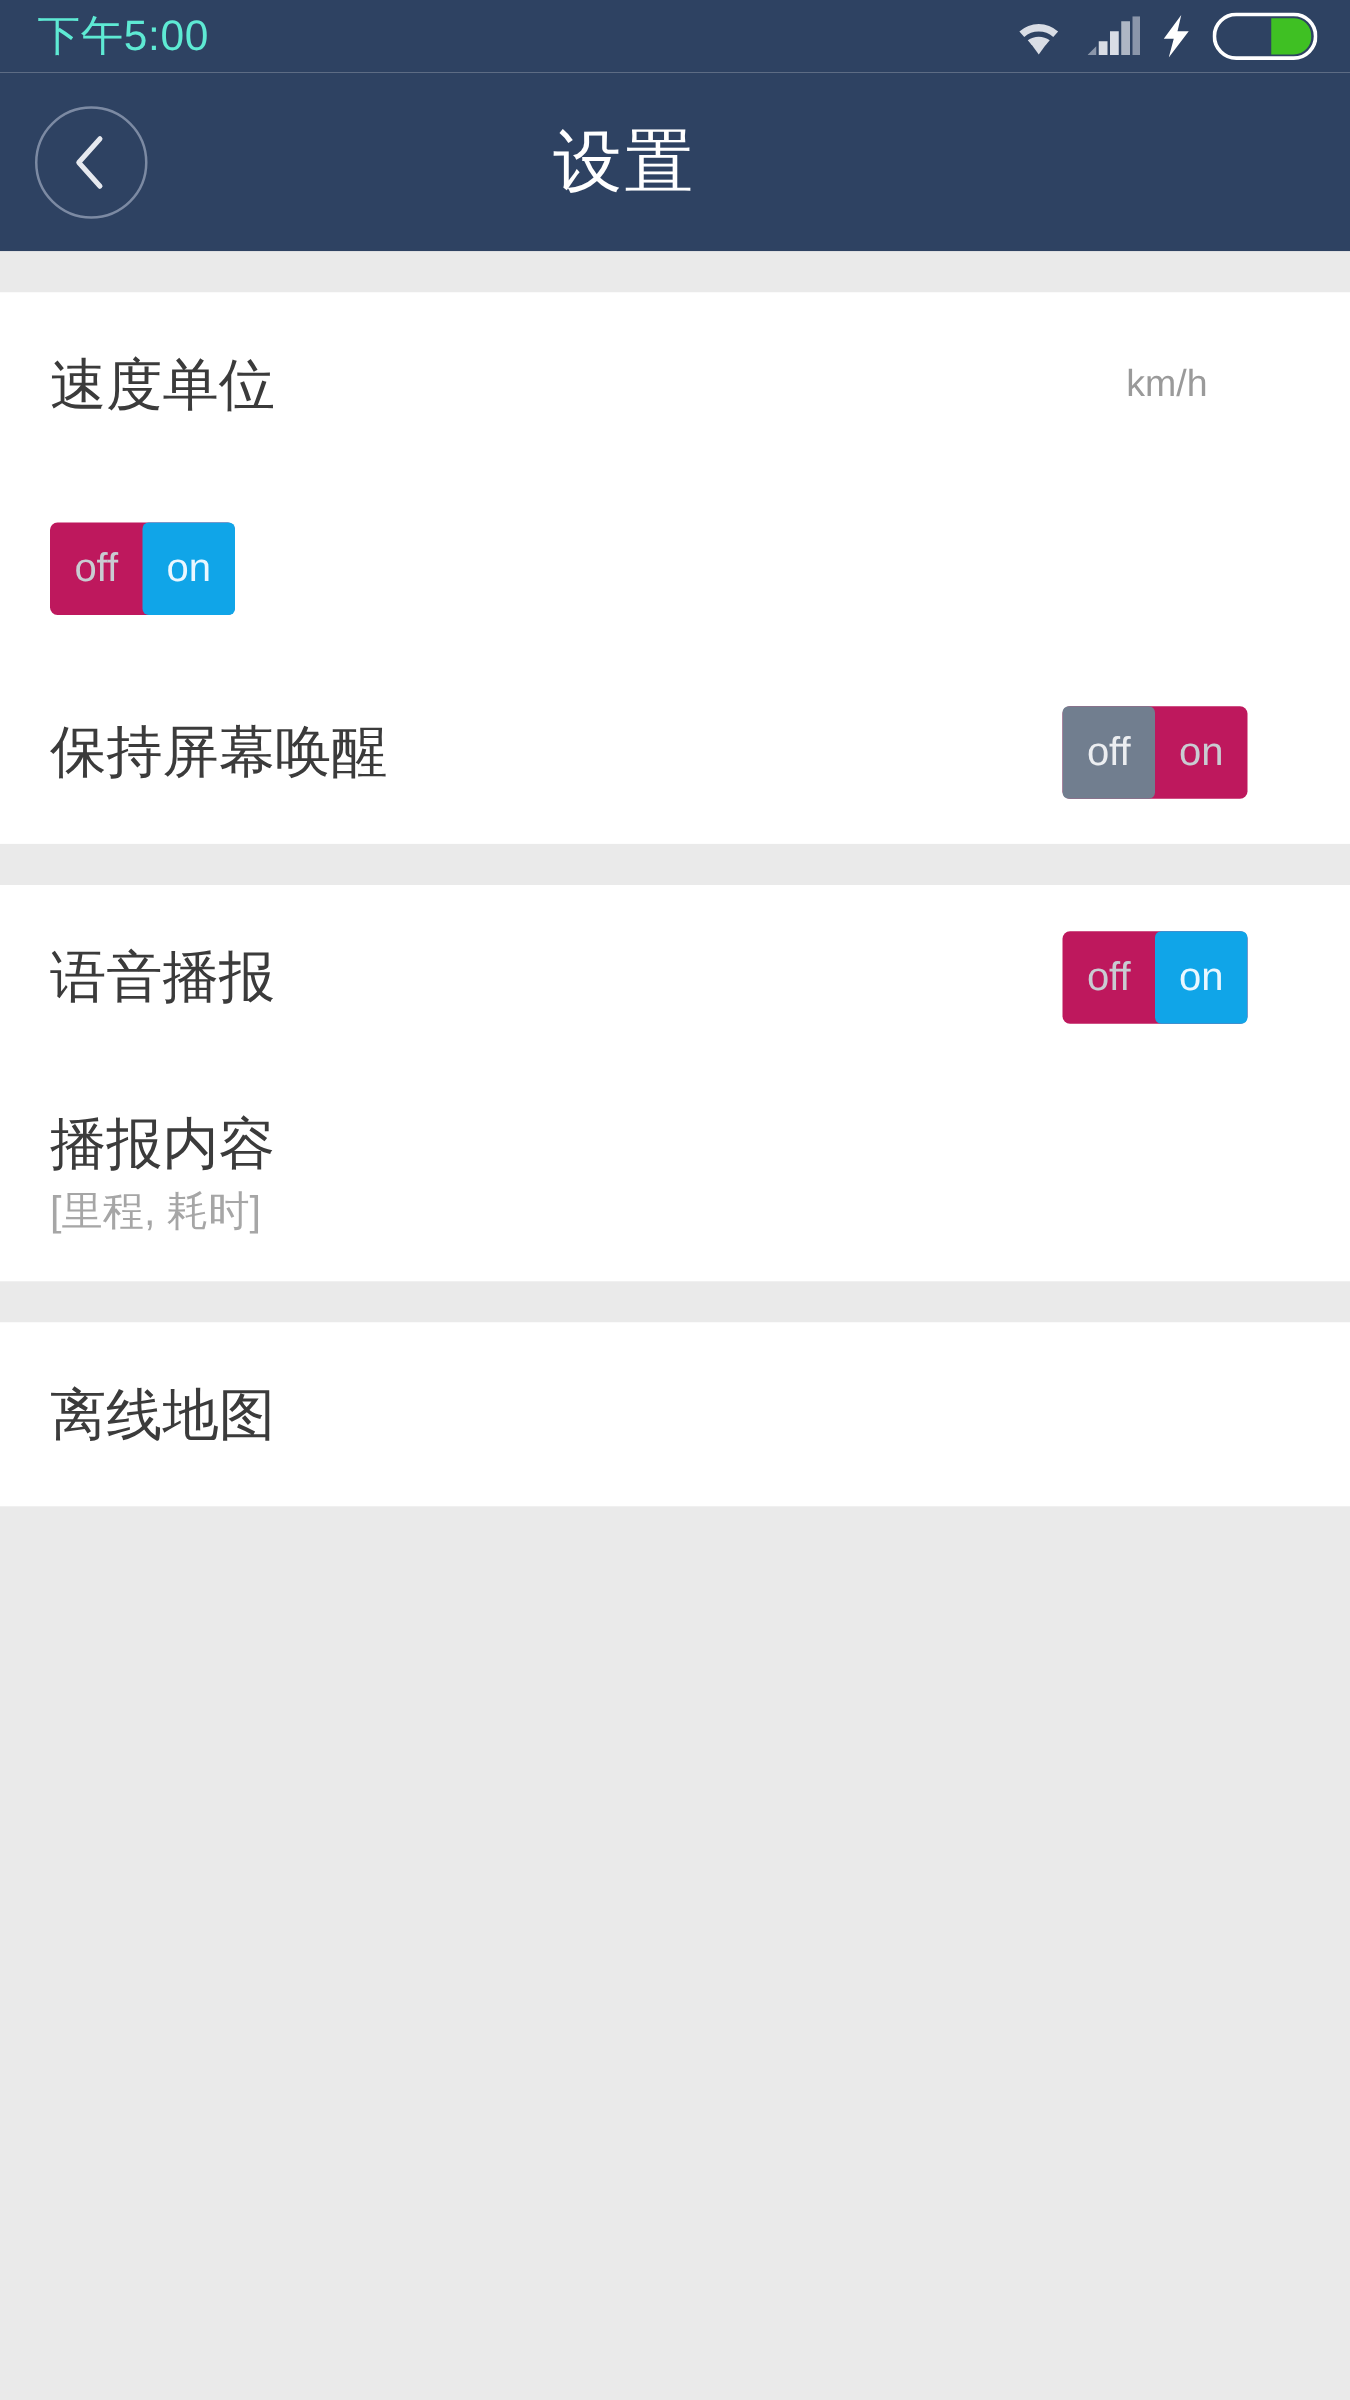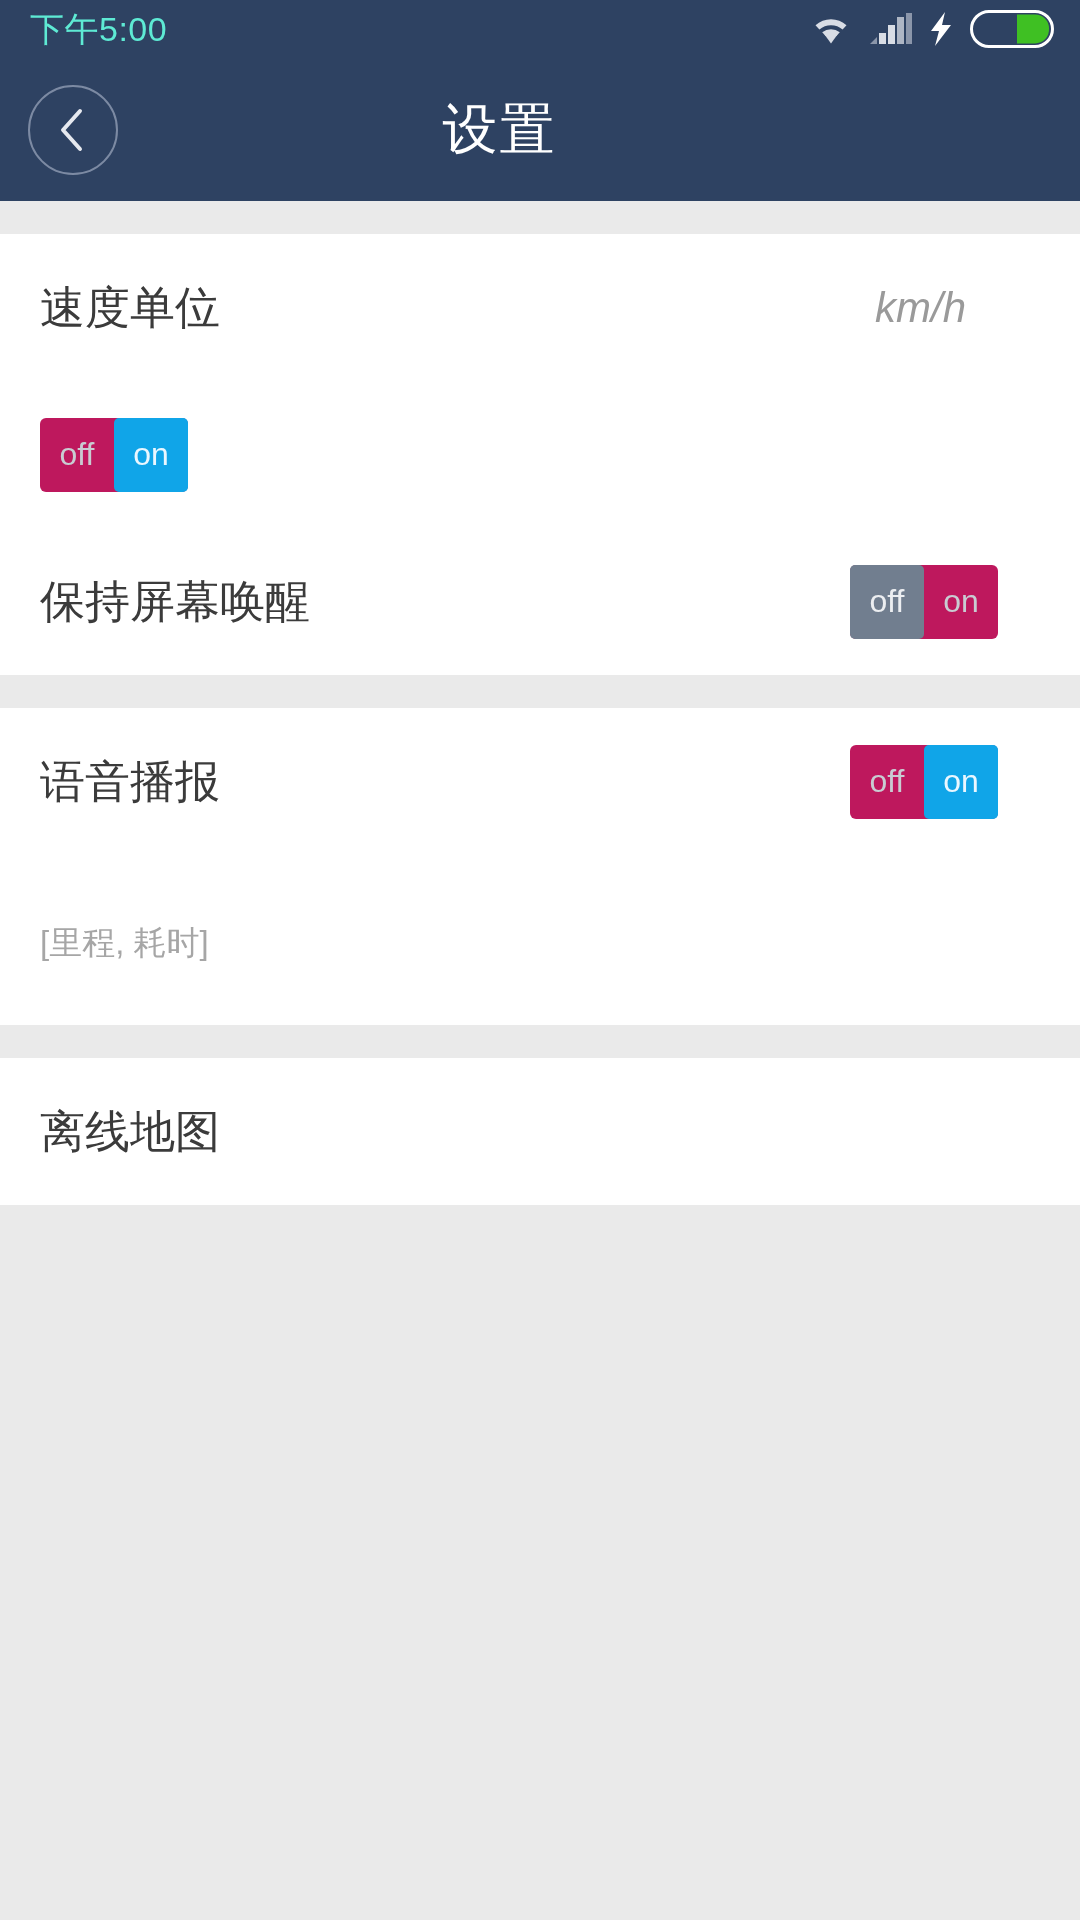--- a/index.html
+++ b/index.html
@@ -57,23 +57,22 @@
   .row.tall { min-height:170px; }
   .row-left { flex:1 1 auto; min-width:0; }
   .row-label {
     color:#3b3b3b; font-size:45px; line-height:1.15; white-space:nowrap;
   }
   .row-sub {
     color:#a6a6a6; font-size:33px; line-height:1.3; margin-top:7px;
     white-space:nowrap;
   }
   .row-value {
-    color:#9a9a9a; font-size:42px; white-space:nowrap;
+    color:#9a9a9a; font-size:30px; white-space:nowrap;
     margin-right:76px;
-    font-style:italic;
   }
 
   
   .toggle {
     position:relative; width:148px; height:74px;
     background:#be185d; border-radius:6px;
     display:flex; align-items:stretch;
     box-shadow:0 0 0 2px rgba(255,255,255,.85);
     flex:0 0 auto;
   }
@@ -224,20 +223,21 @@
           <div class="toggle is-on">
             <div class="half half-off">off</div>
             <div class="half half-on">on</div>
           </div>
         </div>
       </div>
 
 
       <div class="row tall">
         <div class="row-left">
+          <div class="row-label">播报内容</div>
           <div class="row-sub">[里程, 耗时]</div>
         </div>
       </div>
 
     </div>
 
     <div class="gap"></div>
 
     <div class="group">
       <div class="row">

